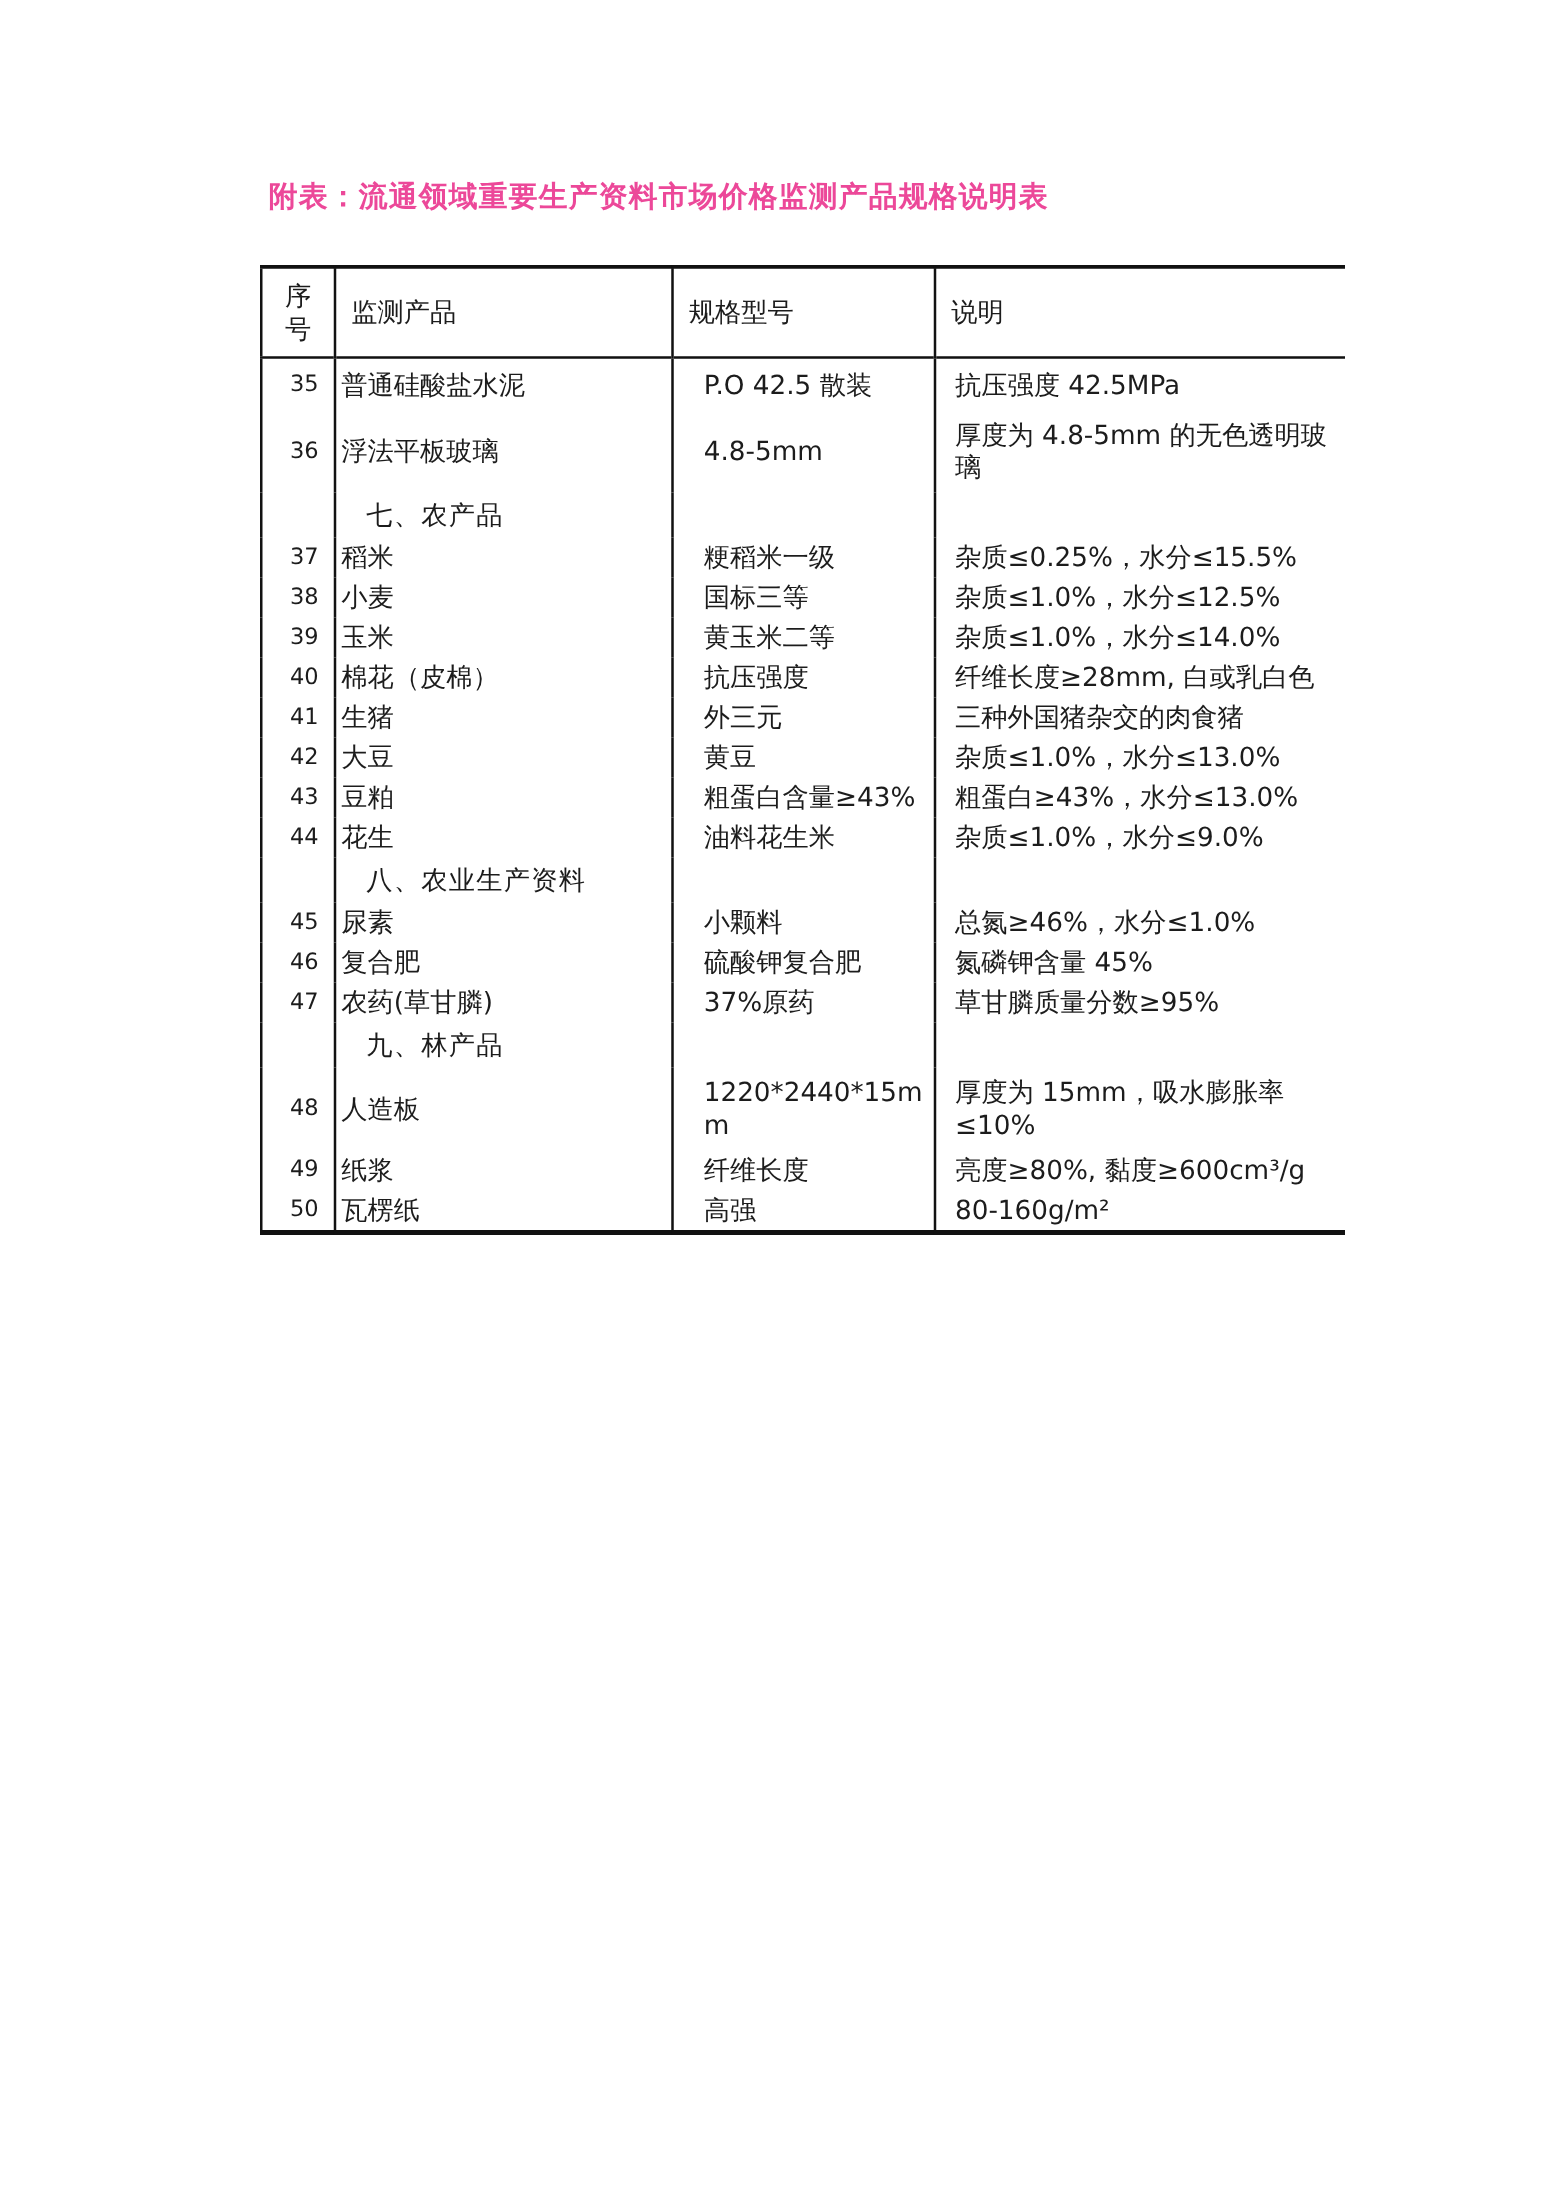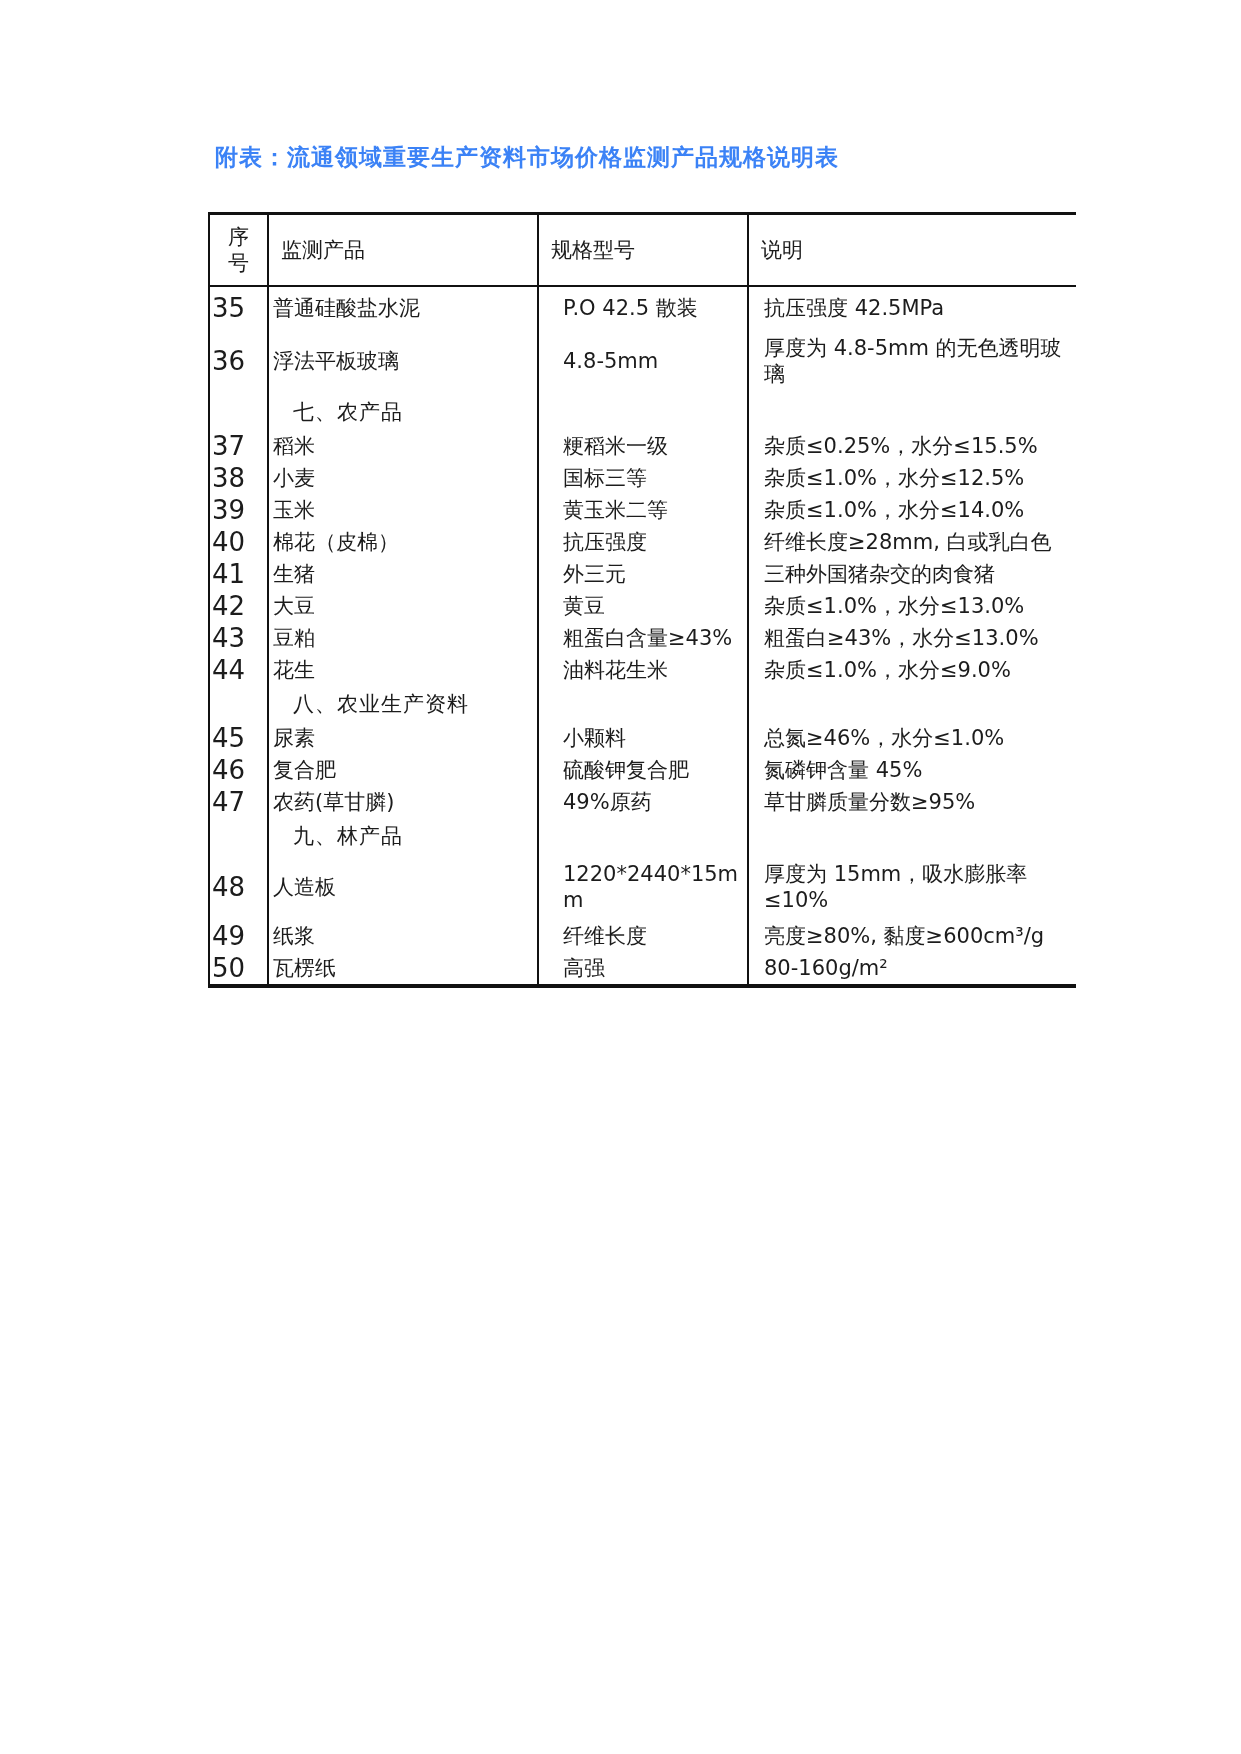--- a/index.html
+++ b/index.html
@@ -20,21 +20,21 @@
   }
   .doc-title {
     position: absolute;
     left: 215px;
     top: 142px;
     width: 820px;
     font-size: 23px;
     font-weight: bold;
     letter-spacing: 1px;
     white-space: nowrap;
-    color: #3b82f6;
+    color: #ec4899;
   }
   table.spec-table {
     position: absolute;
     left: 188px;
     top: 212px;
     width: 867px;
     border-collapse: collapse;
     table-layout: fixed;
     border-top: 3px solid #111111;
     border-bottom: 4px solid #111111;
@@ -64,22 +64,22 @@
     height: 58px;
   }
   th.h-prod, th.h-spec, th.h-desc {
     padding-left: 12px;
   }
   
   .v-line {
     border-right: 2px solid #111111;
   }
   td.cell-no {
-    padding-left: 2px;
-    font-size: 26px;
+    padding-left: 22px;
+    font-size: 18px;
   }
   td.cell-prod {
   }
   td.cell-prod.section {
     padding-left: 24px;
     font-weight: normal;
     letter-spacing: 1px;
   }
   td.cell-spec {
     padding-left: 24px;
@@ -195,21 +195,21 @@
   </tr>
         <tr class="row-entry">
     <td class="cell-no v-line">46</td>
     <td class="cell-prod v-line">复合肥</td>
     <td class="cell-spec v-line">硫酸钾复合肥</td>
     <td class="cell-desc">氮磷钾含量 45%</td>
   </tr>
         <tr class="row-entry">
     <td class="cell-no v-line">47</td>
     <td class="cell-prod v-line">农药(草甘膦)</td>
-    <td class="cell-spec v-line">49%原药</td>
+    <td class="cell-spec v-line">37%原药</td>
     <td class="cell-desc">草甘膦质量分数≥95%</td>
   </tr>
         <tr class="row-section">
     <td class="cell-no v-line"></td>
     <td class="cell-prod v-line section">九、林产品</td>
     <td class="cell-spec v-line"></td>
     <td class="cell-desc"></td>
   </tr>
         <tr class="row-tall">
     <td class="cell-no v-line">48</td>

